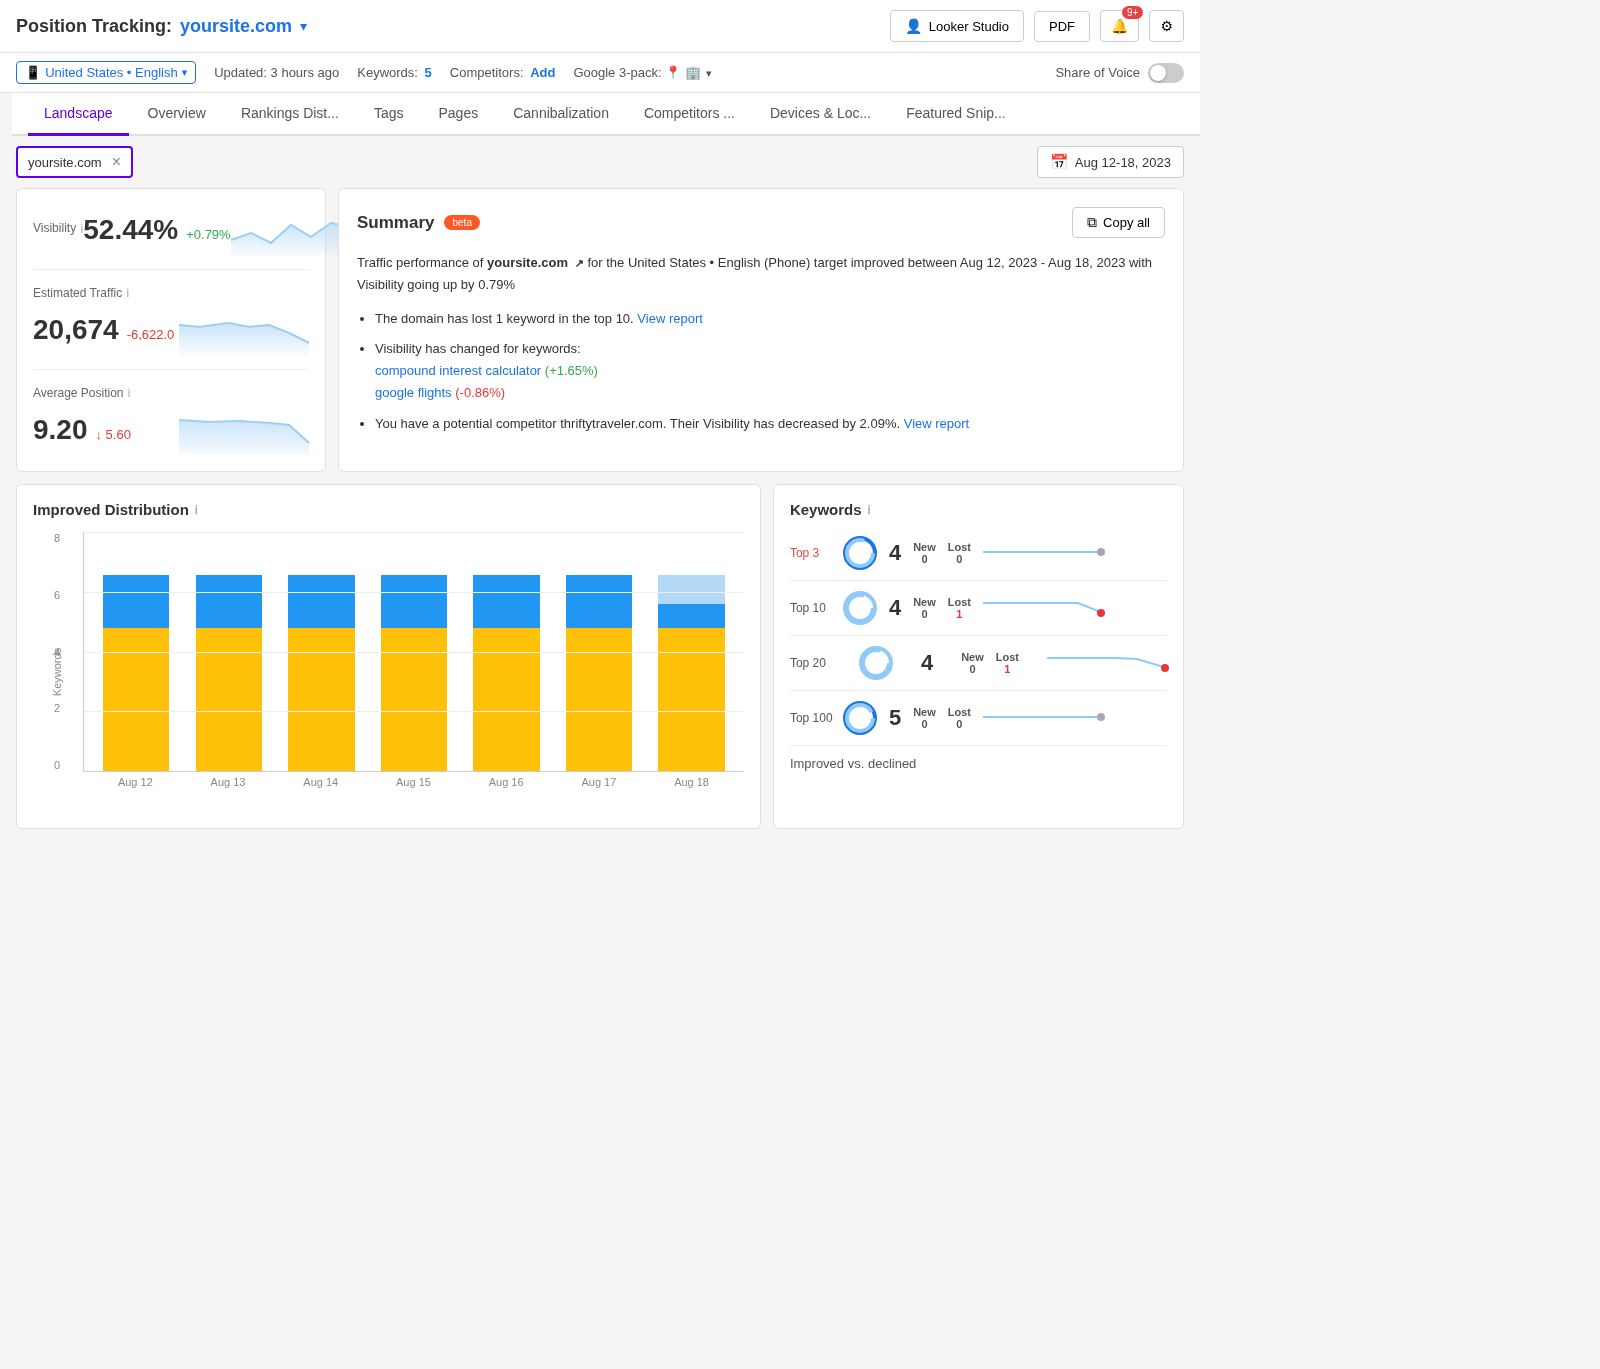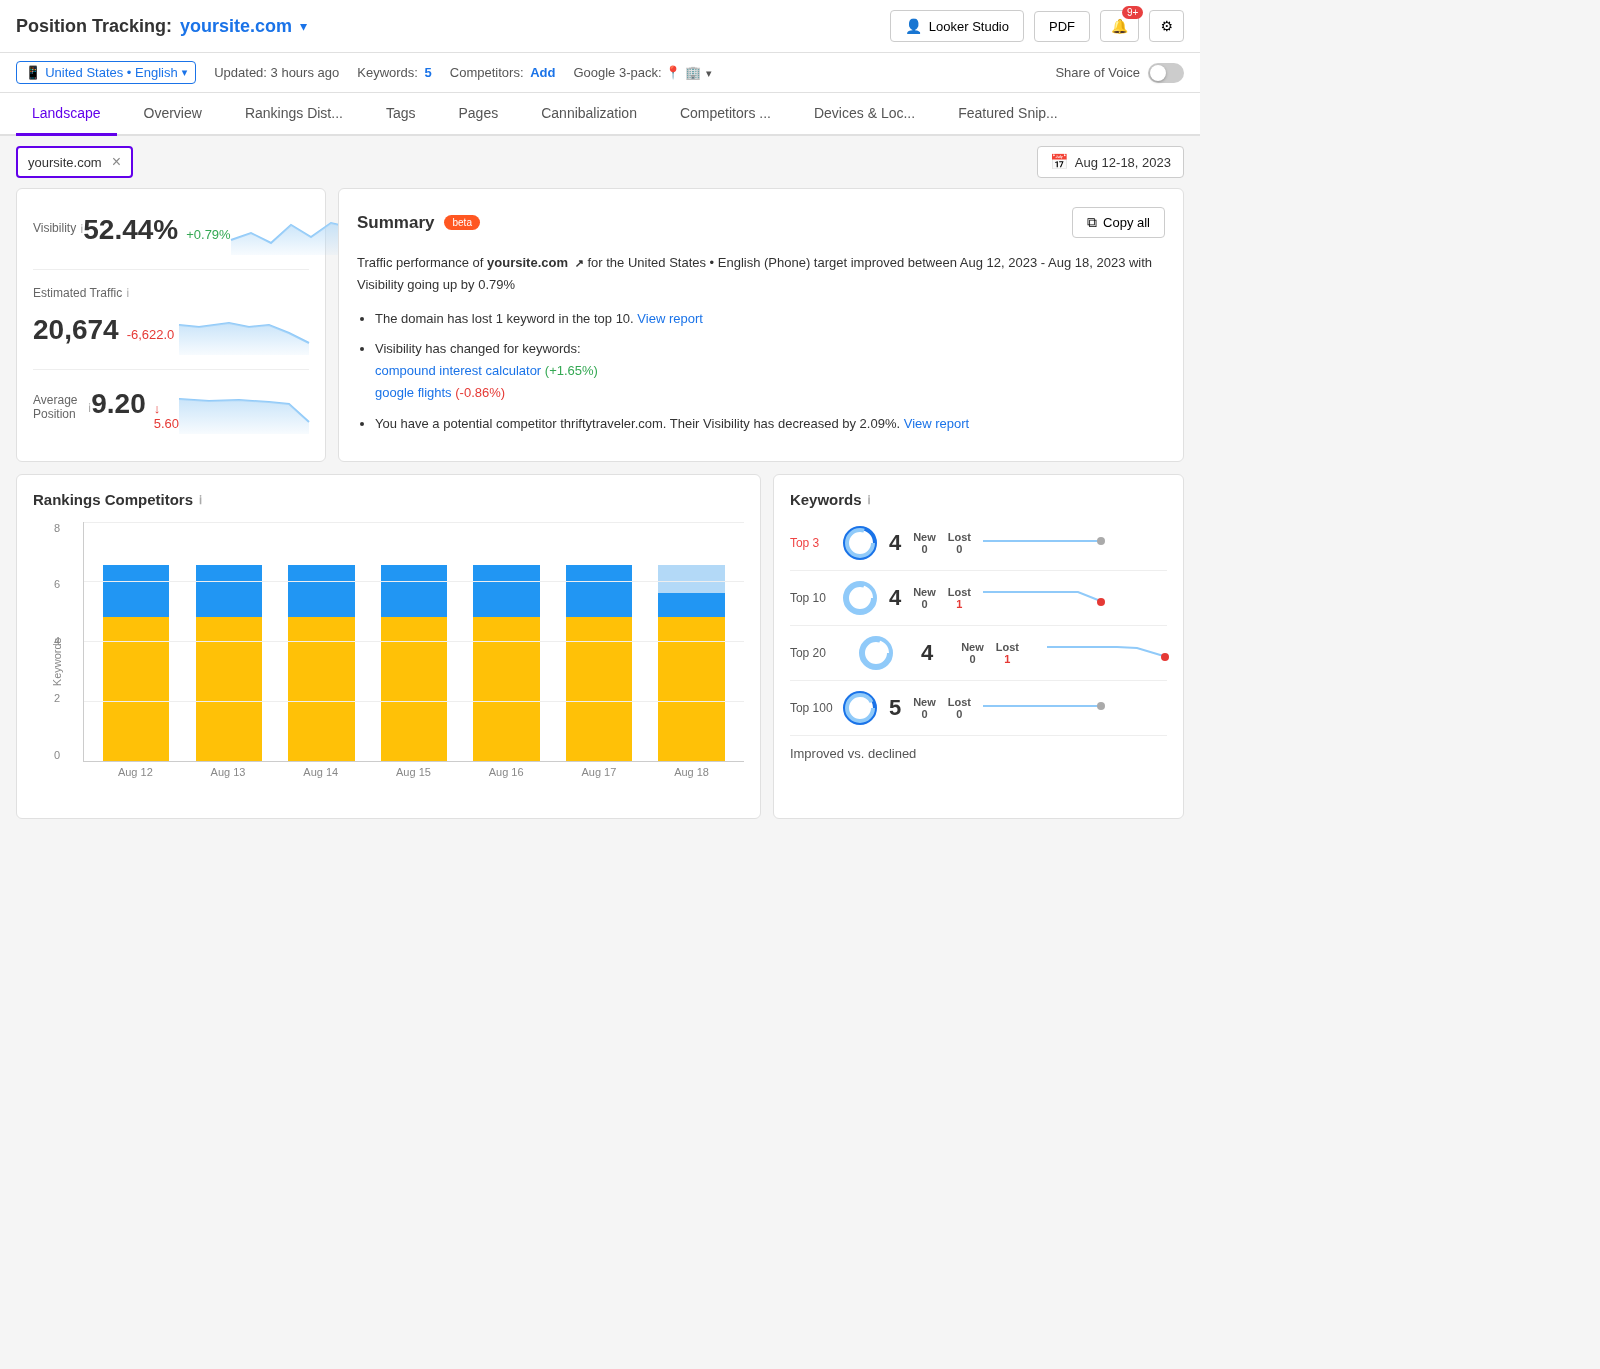--- a/index.html
+++ b/index.html
@@ -55,21 +55,21 @@
     <span style="font-size:11px;">▾</span>
   </span>
   <div style="display:flex;align-items:center;gap:8px;margin-left:auto;">
     <span style="color:#555;">Share of Voice</span>
     <div style="width:36px;height:20px;background:#ccc;border-radius:10px;position:relative;cursor:pointer;">
       <div style="width:16px;height:16px;background:#fff;border-radius:50%;position:absolute;top:2px;left:2px;box-shadow:0 1px 3px rgba(0,0,0,0.3);"></div>
     </div>
   </div>
 </div>
 
-<div style="display:flex;align-items:flex-start;background:#fff;border-bottom:2px solid #e0e0e0;padding:0 16px;gap:11px;">
+<div style="display:flex;align-items:flex-start;background:#fff;border-bottom:2px solid #e0e0e0;padding:0 16px;gap:3px;margin-left:12px;">
   <div style="padding:12px 16px;font-size:14px;cursor:pointer;color:#6200ea;border-bottom:3px solid #6200ea;margin-bottom:-2px;font-weight:500;">Landscape</div>
   <div style="padding:12px 16px;font-size:14px;cursor:pointer;color:#555;border-bottom:3px solid transparent;margin-bottom:-2px;">Overview</div>
   <div style="padding:12px 16px;font-size:14px;cursor:pointer;color:#555;border-bottom:3px solid transparent;margin-bottom:-2px;">Rankings Dist...</div>
   <div style="padding:12px 16px;font-size:14px;cursor:pointer;color:#555;border-bottom:3px solid transparent;margin-bottom:-2px;">Tags</div>
   <div style="padding:12px 16px;font-size:14px;cursor:pointer;color:#555;border-bottom:3px solid transparent;margin-bottom:-2px;">Pages</div>
   <div style="padding:12px 16px;font-size:14px;cursor:pointer;color:#555;border-bottom:3px solid transparent;margin-bottom:-2px;">Cannibalization</div>
   <div style="padding:12px 16px;font-size:14px;cursor:pointer;color:#555;border-bottom:3px solid transparent;margin-bottom:-2px;">Competitors ...</div>
   <div style="padding:12px 16px;font-size:14px;cursor:pointer;color:#555;border-bottom:3px solid transparent;margin-bottom:-2px;">Devices &amp; Loc...</div>
   <div style="padding:12px 16px;font-size:14px;cursor:pointer;color:#555;border-bottom:3px solid transparent;margin-bottom:-2px;">Featured Snip...</div>
 </div>
@@ -128,21 +128,21 @@
                 <stop offset="0%" stop-color="#b3d9f7" stop-opacity="0.7"></stop>
                 <stop offset="100%" stop-color="#b3d9f7" stop-opacity="0.1"></stop>
               </linearGradient>
             </defs>
           <path d="M0 20 L20 22 L50 18 L70 22 L90 20 L110 28 L130 38" stroke="#90caf9" fill="none" stroke-width="2"></path>
           <path d="M0 20 L20 22 L50 18 L70 22 L90 20 L110 28 L130 38 L130 50 L0 50Z" fill="url(#trafficGrad)"></path>
         </svg>
       </div>
     </div>
 
-    <div style="padding-top:14px;display:flex;flex-direction:row;">
+    <div style="padding-top:14px;display:flex;flex-direction:column;">
       <div style="font-size:12px;color:#666;display:flex;align-items:center;gap:4px;margin-bottom:4px;">
         <span>Average Position</span>
         <span style="color:#aaa;font-size:12px;cursor:pointer;">ℹ</span>
       </div>
       <div style="display:flex;align-items:center;justify-content:space-between;">
         <div style="display:flex;align-items:baseline;gap:8px;">
           <span style="font-size:28px;font-weight:bold;color:#333;">9.20</span>
           <span style="font-size:13px;color:#e53935;">↓ 5.60</span>
         </div>
         <svg width="130" height="50" viewBox="0 0 130 50">
@@ -197,21 +197,21 @@
         </li>
       </ul>
     </div>
   </div>
 </div>
 
 <div style="display:flex;gap:12px;padding:0 16px 16px 16px;background:#f5f5f5;">
 
   <div style="flex:2;background:#fff;border-radius:6px;border:1px solid #e0e0e0;padding:16px;">
     <div style="font-size:15px;font-weight:bold;margin-bottom:14px;display:flex;align-items:center;gap:6px;">
-      <span>Rankings Competitors</span>
+      <span>Improved Distribution</span>
       <span style="color:#aaa;font-size:12px;cursor:pointer;">ℹ</span>
     </div>
     <div style="position:relative;height:280px;">
 
       <div style="position:absolute;left:0px;top:50%;transform:translateY(-50%) rotate(-90deg);font-size:11px;color:#888;white-space:nowrap;">Keywords</div>
 
       <div style="margin-left:50px;height:240px;position:relative;display:flex;align-items:flex-end;border-bottom:1px solid #ccc;border-left:1px solid #ccc;padding-bottom:0;padding-left:8px;padding-right:8px;gap:4px;">
 
         <div style="position:absolute;left:-30px;top:0;height:100%;display:flex;flex-direction:column;justify-content:space-between;align-items:flex-end;">
           <span style="font-size:11px;color:#888;">8</span>

